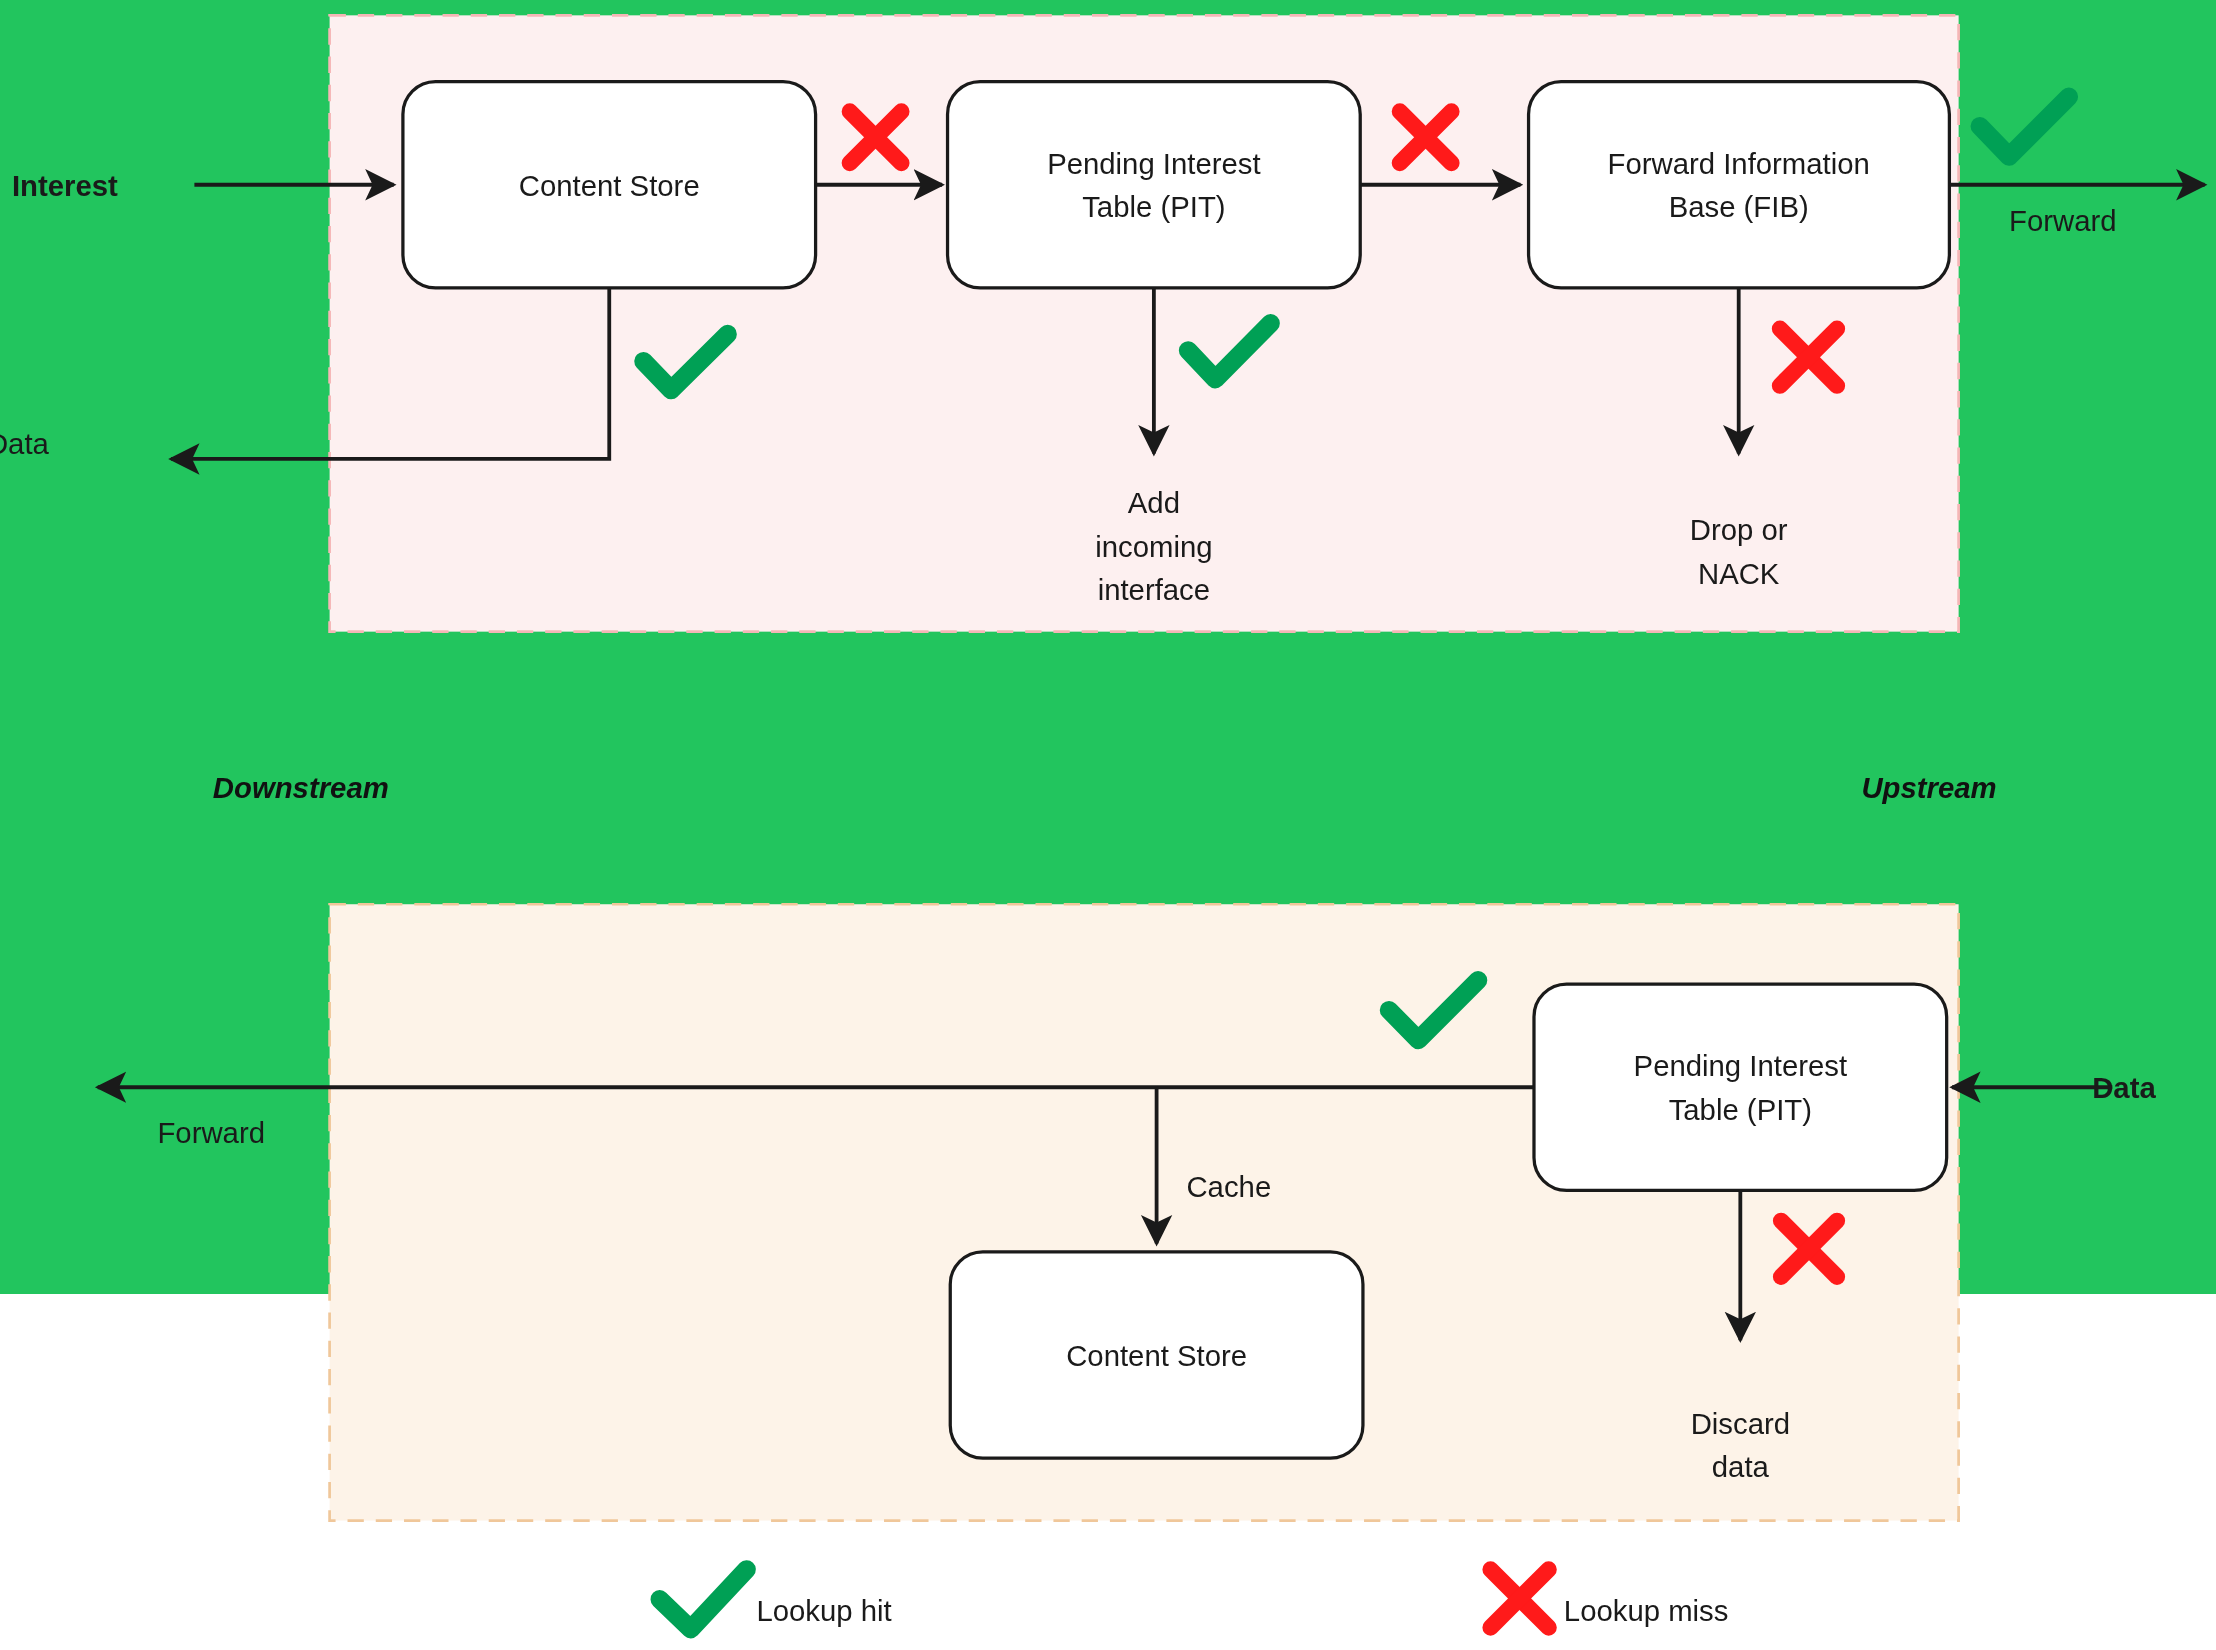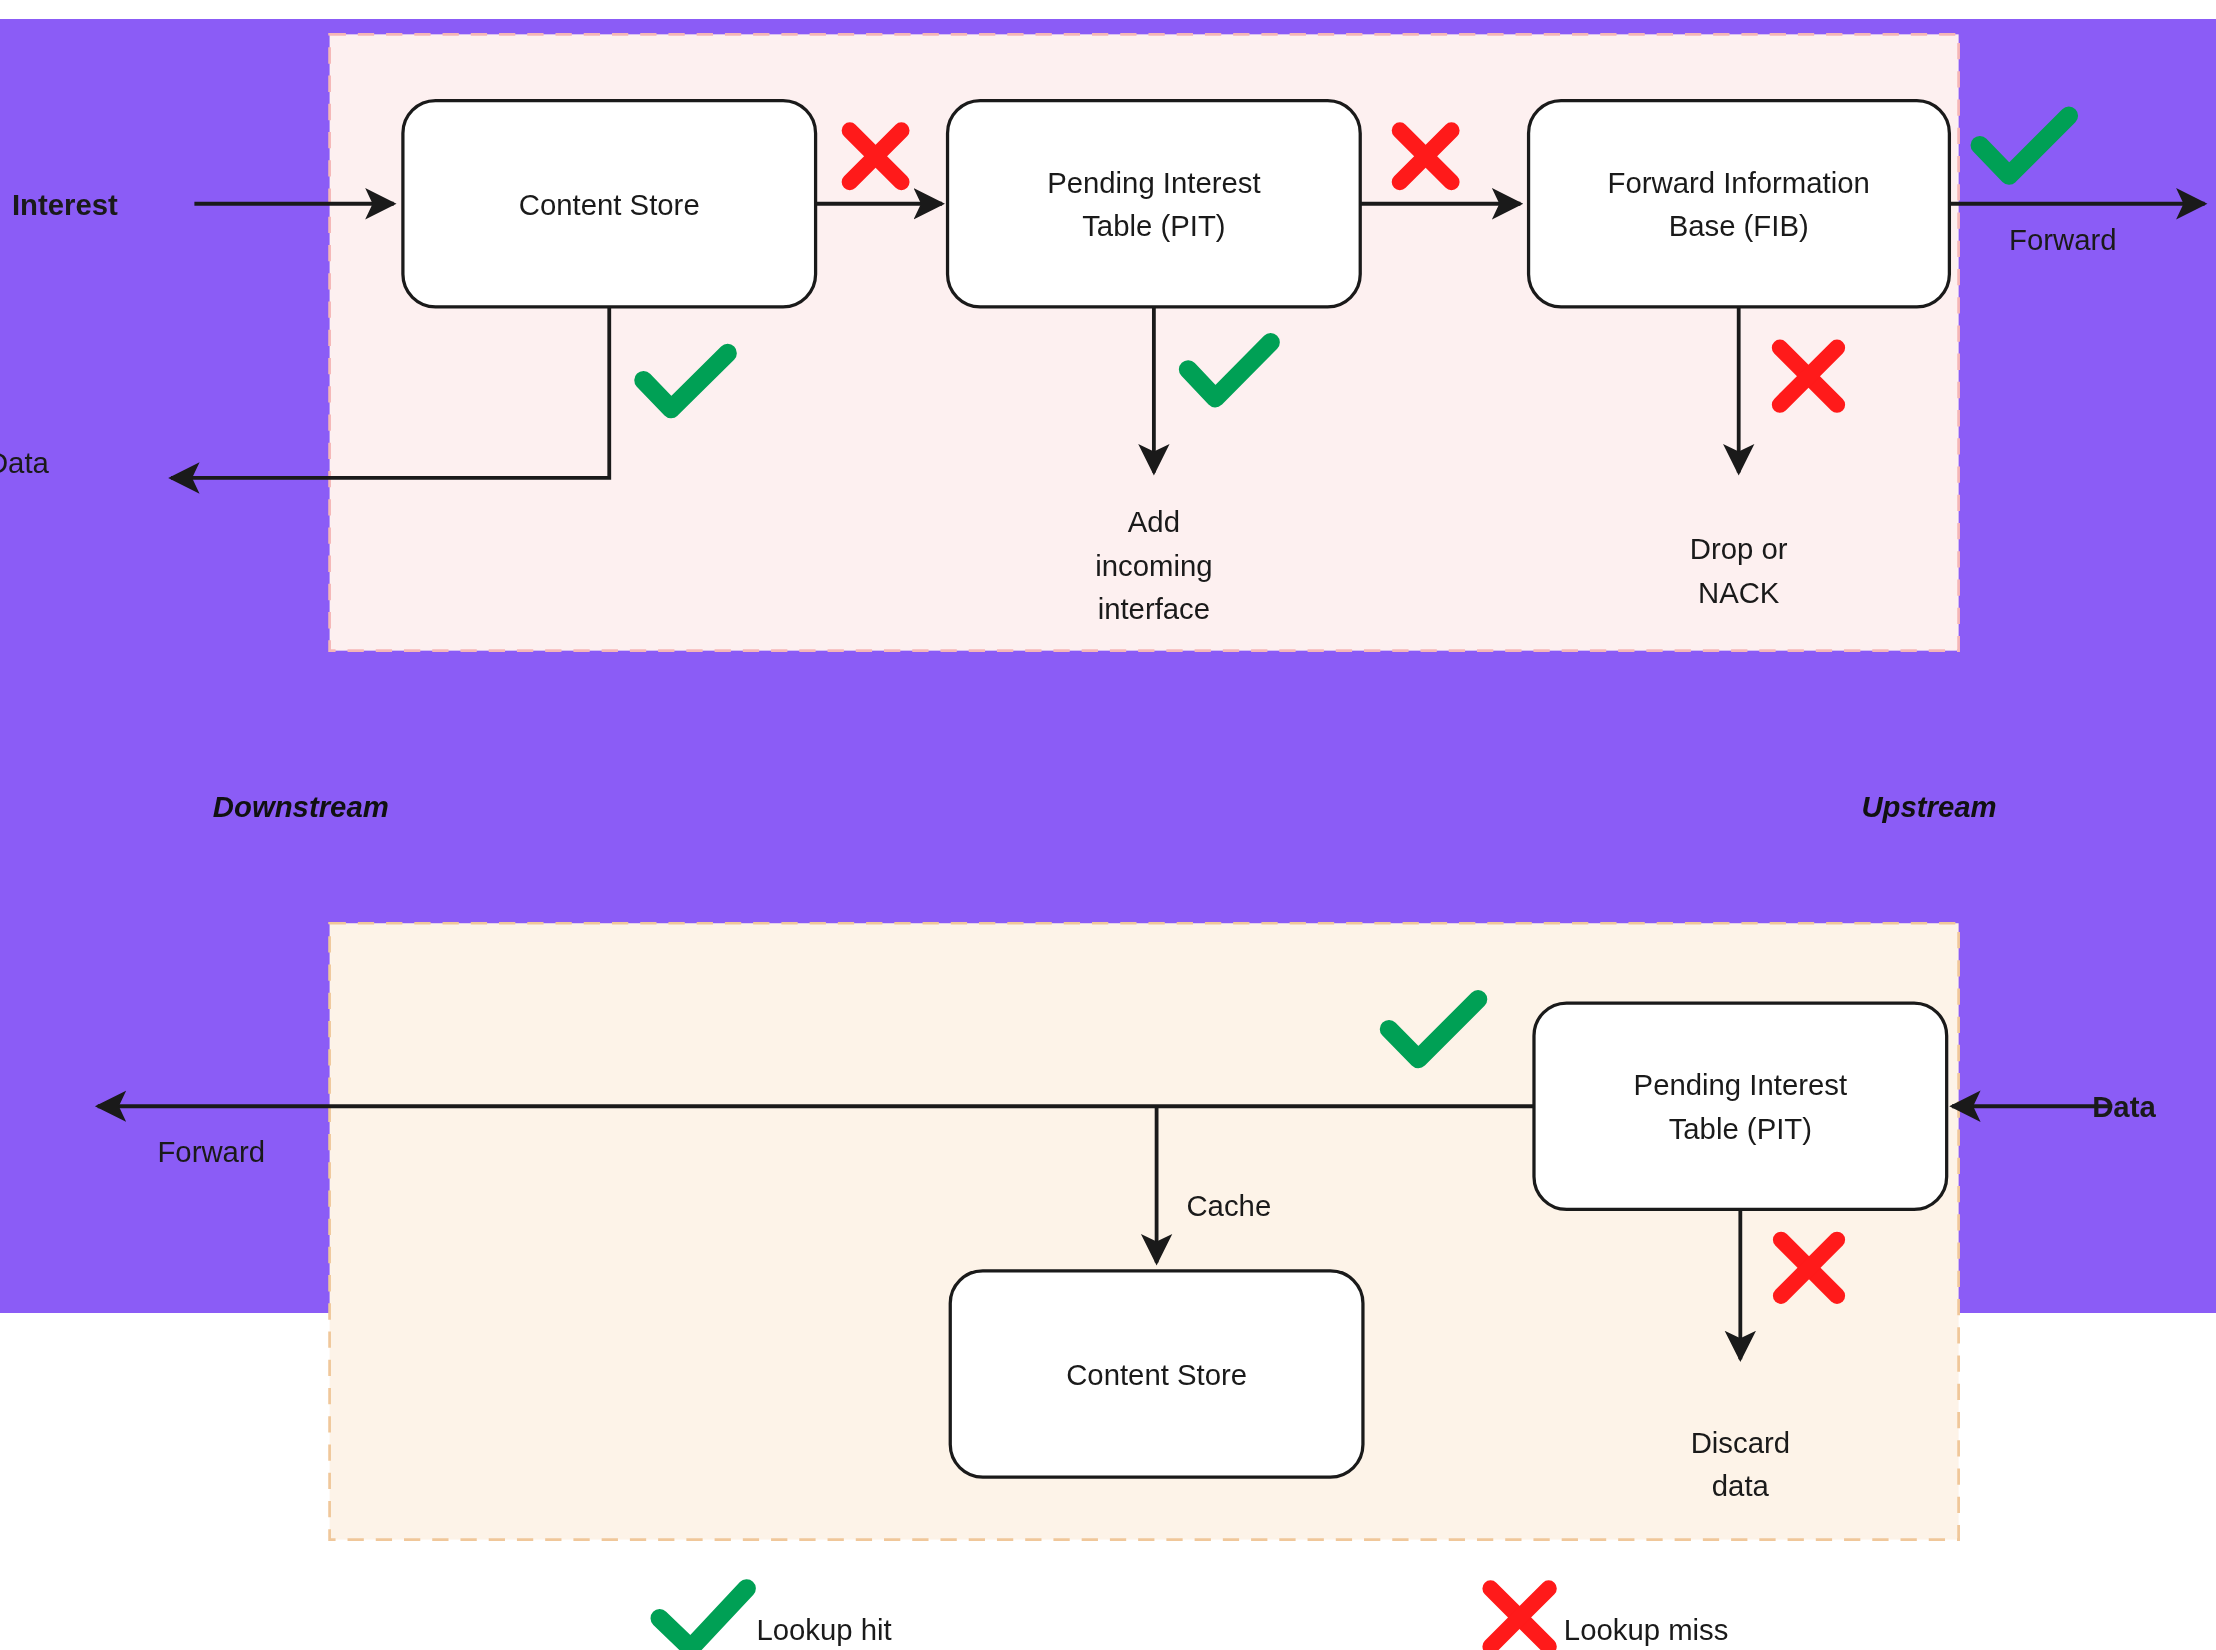--- a/index.html
+++ b/index.html
@@ -10,22 +10,21 @@
   body {
     width: 2216px;
     height: 1651px;
     font-family: "Liberation Sans", sans-serif;
     overflow: hidden;
   }
   #stage {
     position: relative;
     width: 2216px;
     height: 1294px;
-    background: #8b5cf6;
-    margin-top: 19px;
+    background: #22c55e;
   }
   svg#diagram {
     position: absolute;
     top: 0; left: 0;
     width: 2216px;
     height: 1651px;
     display: block;
   }
   .box-label, .flow-label, .stream-label, .legend-label, .edge-label {
     font-family: "Liberation Sans", sans-serif;

